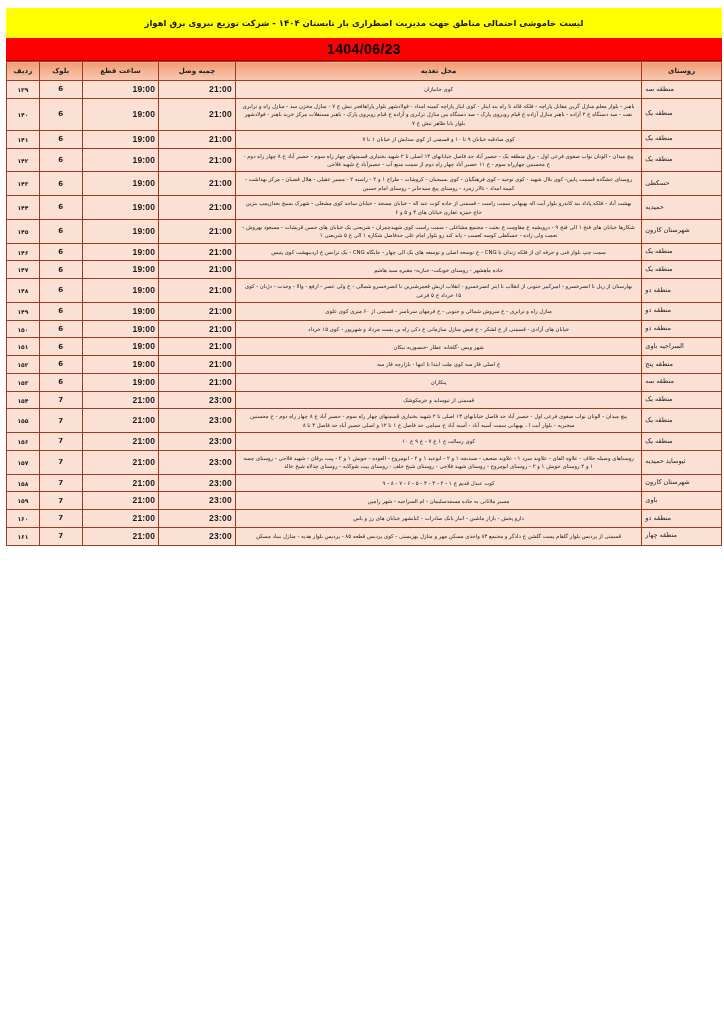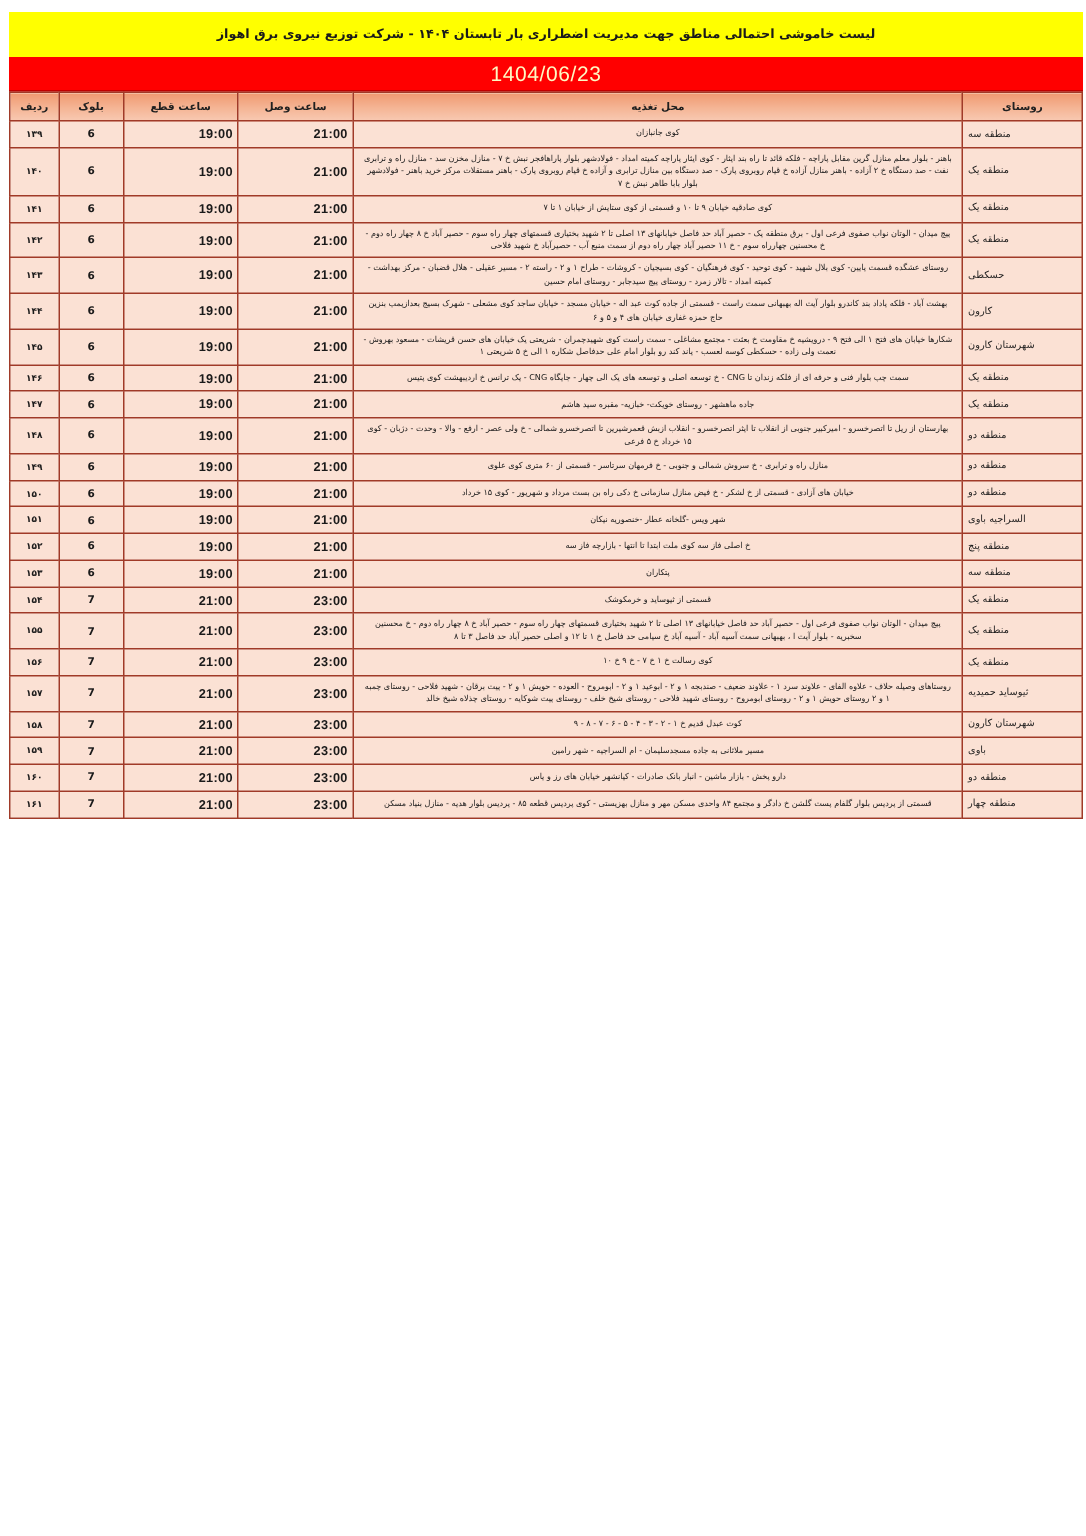--- a/index.html
+++ b/index.html
@@ -40,22 +40,22 @@
   .date-banner {
     background: #FF0000;
     height: 22px;
     display: flex;
     align-items: center;
     justify-content: center;
     border-bottom: 1px solid #C00000;
   }
   .date-banner .date-text {
     font-size: 14px;
-    font-weight: normal;
-    color: #fef9c3;
+    font-weight: bold;
+    color: #000000;
     font-family: "Liberation Sans", sans-serif;
     letter-spacing: 0.4px;
   }
   
   table.outage {
     width: 100%;
     border-collapse: collapse;
     table-layout: fixed;
     direction: rtl;
   }
@@ -135,21 +135,21 @@
       <col class="w-address">
       <col class="w-on">
       <col class="w-off">
       <col class="w-block">
       <col class="w-radif">
     </colgroup>
     <thead>
       <tr>
         <th>روستای</th>
         <th>محل تغذیه</th>
-        <th>ساعت وصل</th>
+        <th>چمبه وصل</th>
         <th>ساعت قطع</th>
         <th>بلوک</th>
         <th>ردیف</th>
       </tr>
     </thead>
     <tbody id="table-body">
         <tr>
           <td class="c-region">منطقه سه</td>
           <td class="c-address">کوی جانبازان</td>
           <td class="c-time">21:00</td>
@@ -183,21 +183,21 @@
         </tr>
         <tr>
           <td class="c-region">حسکطی</td>
           <td class="c-address">روستای عشگده قسمت پایین- کوی بلال شهید - کوی توحید - کوی فرهنگیان - کوی بسیجیان - کروشات - طراح ۱ و ۲ - راسته ۲ - مسیر عقیلی - هلال قضبان - مرکز بهداشت - کمیته امداد - تالار زمرد - روستای پیچ سیدجابر - روستای امام حسین</td>
           <td class="c-time">21:00</td>
           <td class="c-time">19:00</td>
           <td class="c-block">6</td>
           <td class="c-radif">۱۴۳</td>
         </tr>
         <tr>
-          <td class="c-region">کارون</td>
+          <td class="c-region">حمیدیه</td>
           <td class="c-address">بهشت آباد - فلکه پاداد بند کاندرو بلوار آیت اله بهبهانی سمت راست - قسمتی از جاده کوت عبد اله - خیابان مسجد - خیابان ساجد کوی مشعلی - شهرک بسیج بعدازپمپ بنزین حاج حمزه غفاری خیابان های ۴ و ۵ و ۶</td>
           <td class="c-time">21:00</td>
           <td class="c-time">19:00</td>
           <td class="c-block">6</td>
           <td class="c-radif">۱۴۴</td>
         </tr>
         <tr>
           <td class="c-region">شهرستان کارون</td>
           <td class="c-address">شکارها خیابان های فتح ۱ الی فتح ۹ - درویشیه خ مقاومت خ بعثت - مجتمع مشاغلی - سمت راست کوی شهیدچمران - شریعتی یک خیابان های حسن قریشات - مسعود بهروش - نعمت ولی زاده - حسکطی کوسه لعسب - پاند کند رو بلوار امام علی حدفاصل شکاره ۱ الی خ ۵ شریعتی ۱</td>
           <td class="c-time">21:00</td>

